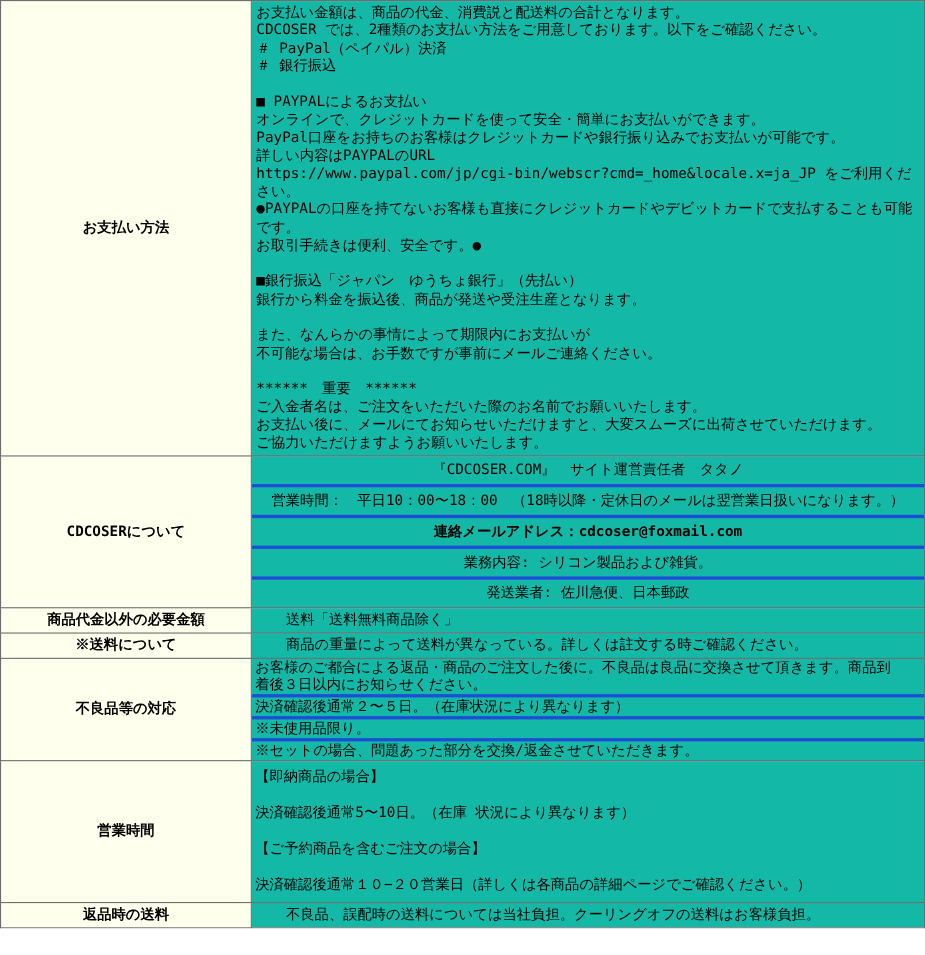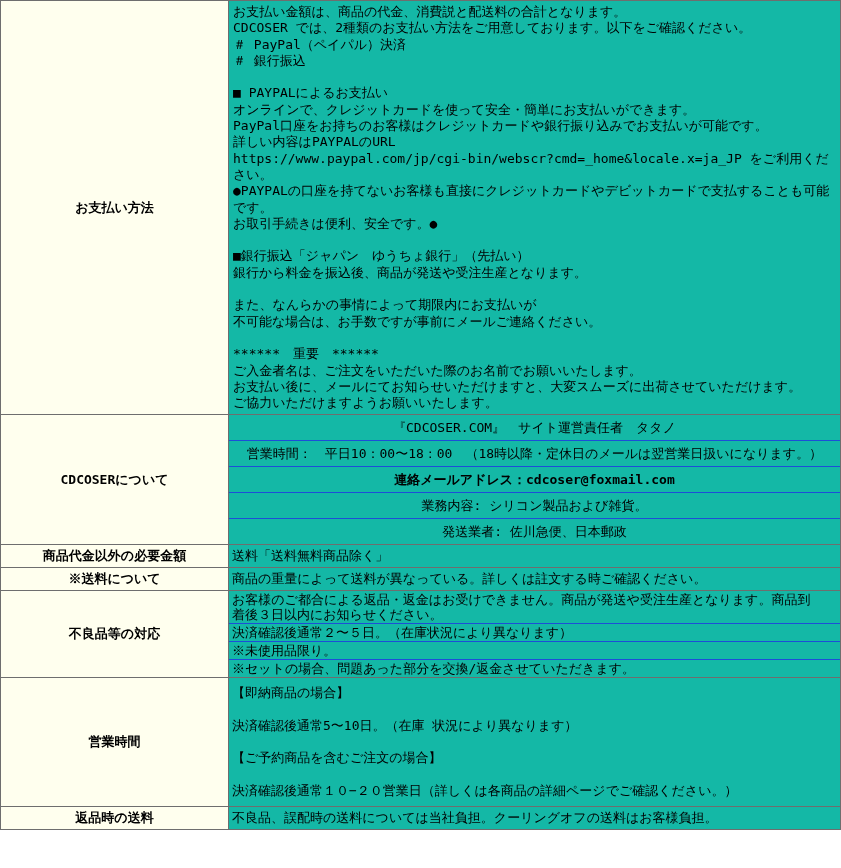--- a/index.html
+++ b/index.html
@@ -36,26 +36,26 @@
     word-break: break-all;
     line-height: 16.3px;
     padding: 3px 4px;
   }
   .delivery {
     white-space: pre-wrap;
     word-break: break-all;
     line-height: 16.2px;
     padding: 7px 3px;
   }
-  .sub { border-top: 1px solid #1d4ed8; }
+  .sub { border-top: 3px solid #1d4ed8; }
   .sub:first-child { border-top: 0; }
   .tall { line-height: 17px; padding: 4px 3px; text-align: center; }
   .tight { line-height: 15px; padding: 1px 3px; white-space: pre-wrap; word-break: break-all; }
   .mid  { line-height: 16px; padding: 1px 3px; }
-  .single { line-height: 16px; padding: 3px; }
+  .single { line-height: 16px; padding: 3px; margin-left: 28px; }
   .single-sm { line-height: 16px; padding: 2px 3px; }
   .bold { font-weight: bold; }
 </style>
 </head>
 <body>
 
 <table class="shop">
   <tbody>
 
     <tr>
@@ -111,21 +111,21 @@
     <tr>
       <td class="label">※送料について</td>
       <td class="content">
         <div class="single">商品の重量によって送料が異なっている。詳しくは註文する時ご確認ください。</div>
       </td>
     </tr>
 
     <tr>
       <td class="label">不良品等の対応</td>
       <td class="content">
-        <div class="sub tight">お客様のご都合による返品・返金はお受けできません。商品が発送や受注生産となります。商品到
+        <div class="sub tight">お客様のご都合による返品・商品のご注文した後に。不良品は良品に交換させて頂きます。商品到
 着後３日以内にお知らせください。</div>
         <div class="sub tight">決済確認後通常２〜５日。（在庫状況により異なります）</div>
         <div class="sub tight">※未使用品限り。</div>
         <div class="sub tight">※セットの場合、問題あった部分を交換/返金させていただきます。</div>
       </td>
     </tr>
 
     <tr>
       <td class="label">営業時間</td>
       <td class="content">

